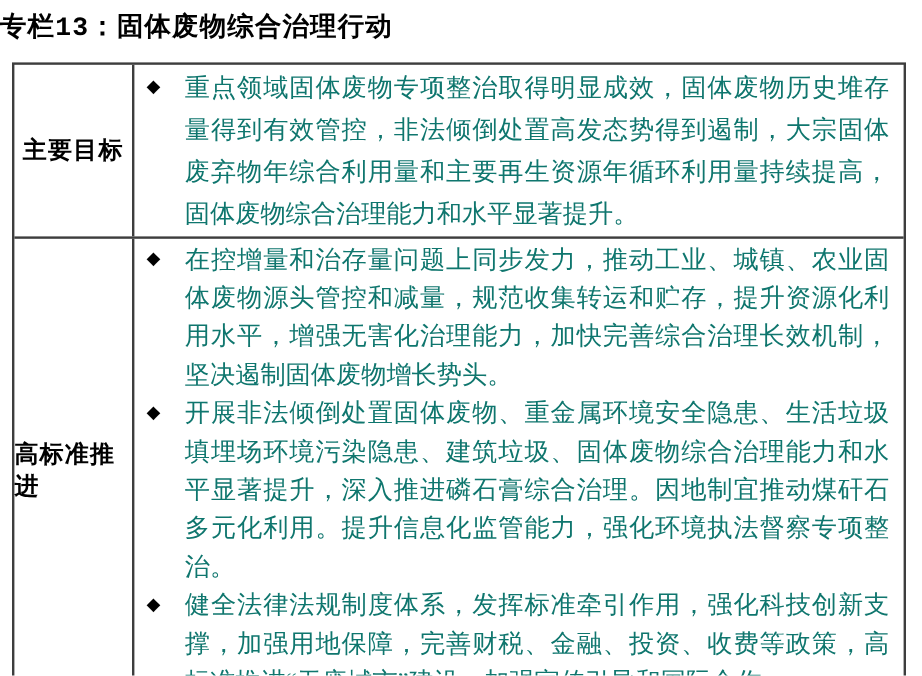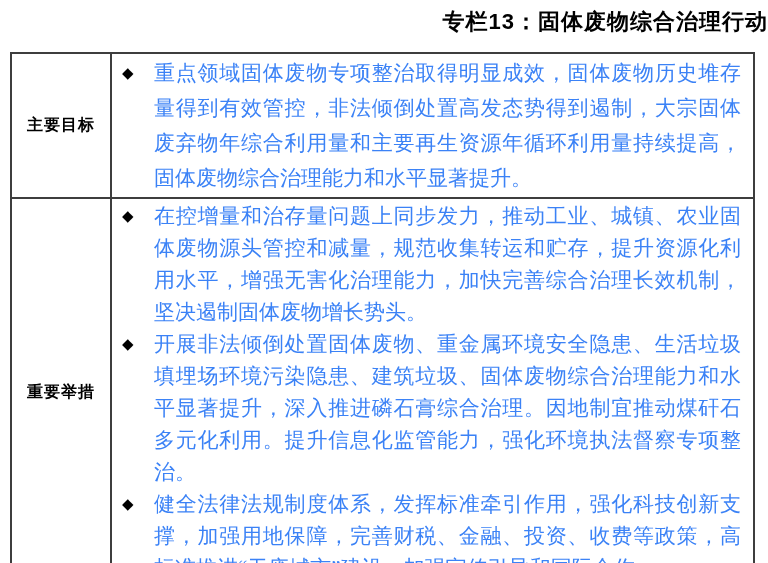--- a/index.html
+++ b/index.html
@@ -11,27 +11,26 @@
     width: 768px;
     height: 563px;
     position: relative;
     overflow: hidden;
     color: #000000;
     font-family: "Liberation Serif", "DejaVu Serif", serif;
   }
   .title {
     margin: 0;
     padding-top: 7px;
-    text-align: right;
-    font-family: Liberation Sans, sans-serif;
+    text-align: left;
+    font-family: Liberation Mono, monospace;
     font-weight: bold;
     font-size: 22px;
     letter-spacing: 1px;
     color: #000000;
-    padding-left: 46px;
   }
   .box-table {
     position: absolute;
     left: 10px;
     top: 52px;
     width: 741px;
     border: 2px solid #3d3d3d;
     background: #ffffff;
   }
   .row {
@@ -43,21 +42,21 @@
   }
   .label-cell {
     flex: 0 0 98px;
     width: 98px;
     border-right: 2px solid #3d3d3d;
     display: flex;
     align-items: center;
     justify-content: center;
     font-family: "Liberation Sans", "DejaVu Sans", sans-serif;
     font-weight: bold;
-    font-size: 16px;
+    font-size: 20px;
     letter-spacing: 1px;
   }
   .content-cell {
     flex: 1 1 auto;
     min-width: 0;
   }
   .row-1 .content-cell { padding: 2px 12px 1px 10px; }
   .row-2 .content-cell { padding: 1px 12px 1px 10px; }
   .bullet {
     display: flex;
@@ -68,21 +67,21 @@
   .marker {
     flex: 0 0 32px;
     width: 32px;
     font-size: 15px;
     color: #000000;
   }
   .bullet-text {
     flex: 1 1 auto;
     text-align: justify;
     text-justify: inter-character;
-    color: #3b82f6;
+    color: #0f766e;
   }
 </style>
 </head>
 <body>
 
 <div class="page">
 
   <h1 class="title">专栏13：固体废物综合治理行动</h1>
 
   <div class="box-table">
@@ -94,21 +93,21 @@
       <div class="content-cell">
         <div class="bullet">
           <span class="marker">◆</span>
           <span class="bullet-text">重点领域固体废物专项整治取得明显成效，固体废物历史堆存量得到有效管控，非法倾倒处置高发态势得到遏制，大宗固体废弃物年综合利用量和主要再生资源年循环利用量持续提高，固体废物综合治理能力和水平显著提升。</span>
         </div>
       </div>
     </div>
 
     <div class="row row-2">
       <div class="label-cell">
-        <span>重要举措</span>
+        <span>高标准推进</span>
       </div>
       <div class="content-cell">
         <div class="bullet">
           <span class="marker">◆</span>
           <span class="bullet-text">在控增量和治存量问题上同步发力，推动工业、城镇、农业固体废物源头管控和减量，规范收集转运和贮存，提升资源化利用水平，增强无害化治理能力，加快完善综合治理长效机制，坚决遏制固体废物增长势头。</span>
         </div>
         <div class="bullet">
           <span class="marker">◆</span>
           <span class="bullet-text">开展非法倾倒处置固体废物、重金属环境安全隐患、生活垃圾填埋场环境污染隐患、建筑垃圾、固体废物综合治理能力和水平显著提升，深入推进磷石膏综合治理。因地制宜推动煤矸石多元化利用。提升信息化监管能力，强化环境执法督察专项整治。</span>
         </div>

